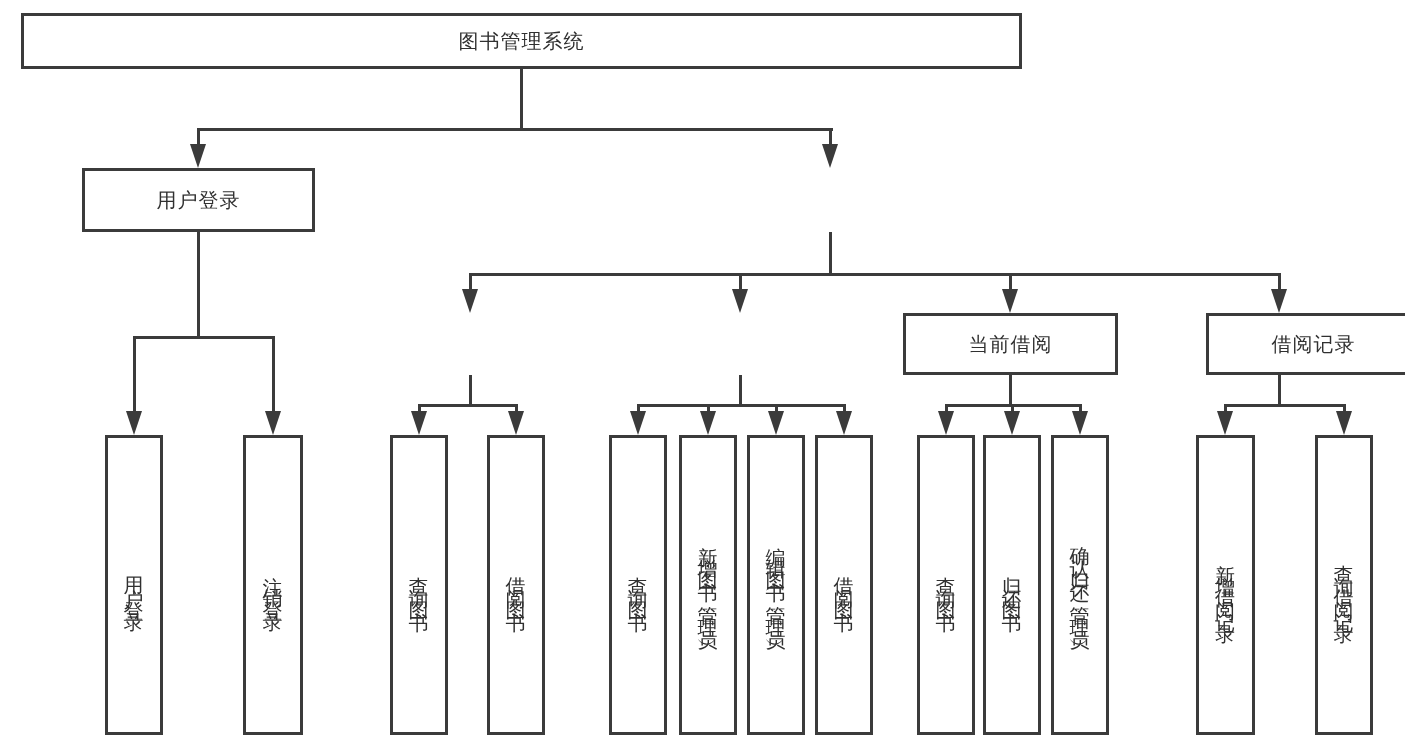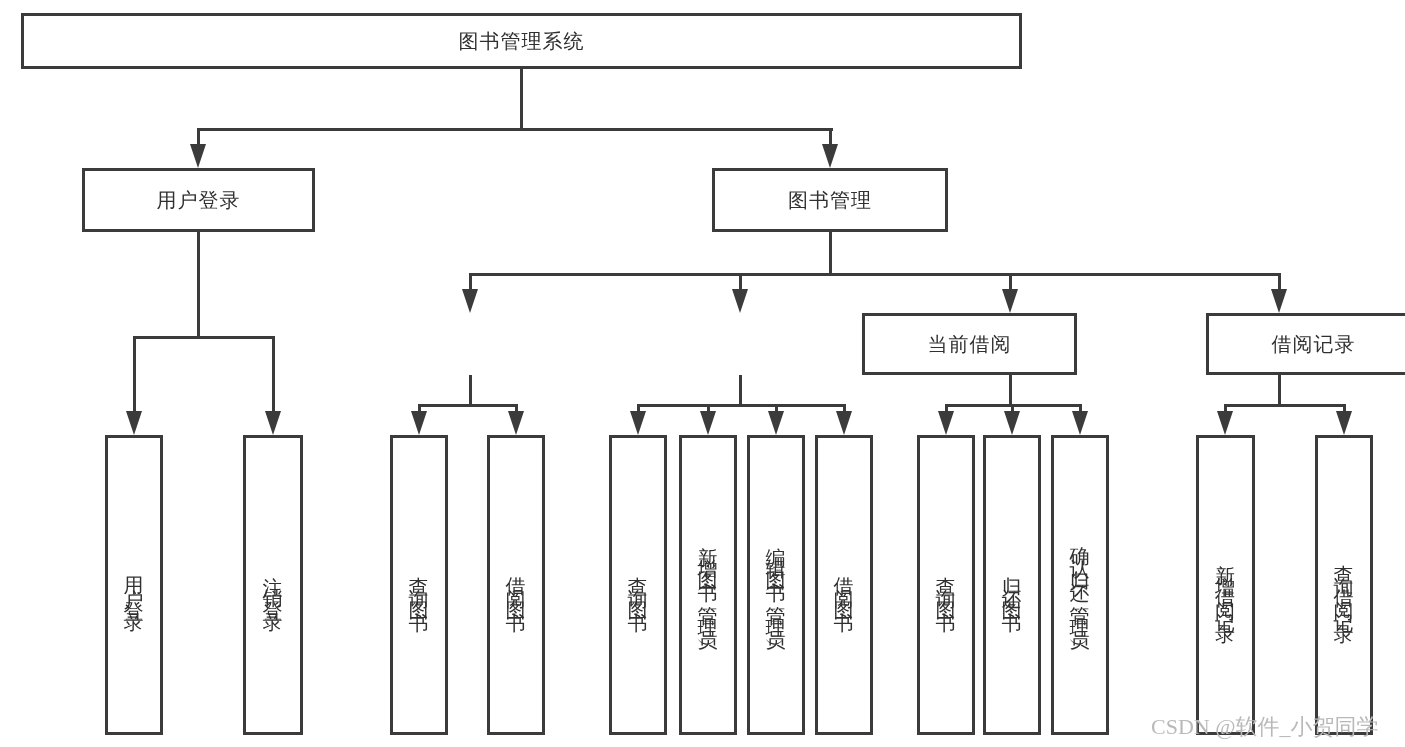--- a/index.html
+++ b/index.html
@@ -8,21 +8,21 @@
     --background: #ffffff;
     --watermark: #b9b9b9;
   }
   html, body { margin: 0; padding: 0; background: var(--background); }
   .canvas {
     position: relative;
     width: 1405px;
     height: 745px;
     background: var(--background);
     overflow: hidden;
-    font-family: Liberation Serif, serif;
+    font-family: Liberation Sans, sans-serif;
   }
   
   .hbox {
     position: absolute;
     box-sizing: border-box;
     border: 3px solid var(--line);
     background: var(--background);
     display: flex;
     align-items: center;
     justify-content: center;
@@ -76,41 +76,40 @@
   <div class="hbox" style="left:21px;top:13px;width:1001px;height:56px">图书管理系统</div>
 
   <div class="vl" style="left:520px;top:69px;height:59px"></div>
   <div class="hl" style="left:197px;top:128px;width:636px"></div>
   <div class="vl" style="left:197px;top:128px;height:22px"></div>
   <div class="ar" style="left:190px;top:144px"></div>
   <div class="vl" style="left:829px;top:128px;height:22px"></div>
   <div class="ar" style="left:822px;top:144px"></div>
 
   <div class="hbox" style="left:82px;top:168px;width:233px;height:64px">用户登录</div>
-  <div class="hbox" style="left:712px;top:168px;width:236px;height:64px">图书管理</div>
 
   <div class="vl" style="left:197px;top:232px;height:104px"></div>
   <div class="hl" style="left:133px;top:336px;width:142px"></div>
   <div class="vl" style="left:133px;top:336px;height:78px"></div>
   <div class="ar" style="left:126px;top:411px"></div>
   <div class="vl" style="left:272px;top:336px;height:78px"></div>
   <div class="ar" style="left:265px;top:411px"></div>
 
   <div class="vl" style="left:829px;top:232px;height:41px"></div>
   <div class="hl" style="left:469px;top:273px;width:812px"></div>
   <div class="vl" style="left:469px;top:273px;height:20px"></div>
   <div class="ar" style="left:462px;top:289px"></div>
   <div class="vl" style="left:739px;top:273px;height:20px"></div>
   <div class="ar" style="left:732px;top:289px"></div>
   <div class="vl" style="left:1009px;top:273px;height:20px"></div>
   <div class="ar" style="left:1002px;top:289px"></div>
   <div class="vl" style="left:1278px;top:273px;height:20px"></div>
   <div class="ar" style="left:1271px;top:289px"></div>
 
-  <div class="hbox" style="left:862px;top:313px;width:215px;height:62px">当前借阅</div>
+  <div class="hbox" style="left:903px;top:313px;width:215px;height:62px">当前借阅</div>
   <div class="hbox" style="left:1206px;top:313px;width:215px;height:62px">借阅记录</div>
 
   <div class="vl" style="left:469px;top:375px;height:29px"></div>
   <div class="hl" style="left:418px;top:404px;width:100px"></div>
   <div class="vl" style="left:418px;top:404px;height:10px"></div>
   <div class="ar" style="left:411px;top:411px"></div>
   <div class="vl" style="left:515px;top:404px;height:10px"></div>
   <div class="ar" style="left:508px;top:411px"></div>
 
   <div class="vl" style="left:739px;top:375px;height:29px"></div>
@@ -177,15 +176,14 @@
     <span class="vtext">确认归还（管理员）</span>
     </div>
 
   <div class="vbox" style="left:1196px;top:435px;width:59px;height:300px">
     <span class="vtext">新增借阅记录</span>
     </div>
   <div class="vbox" style="left:1315px;top:435px;width:58px;height:300px">
     <span class="vtext">查询借阅记录</span>
     </div>
 
-  <div class="watermark" style="left:1151px;top:712px">CSDN @软件_小贺同学</div>
 
 </div>
 
 </body></html>

